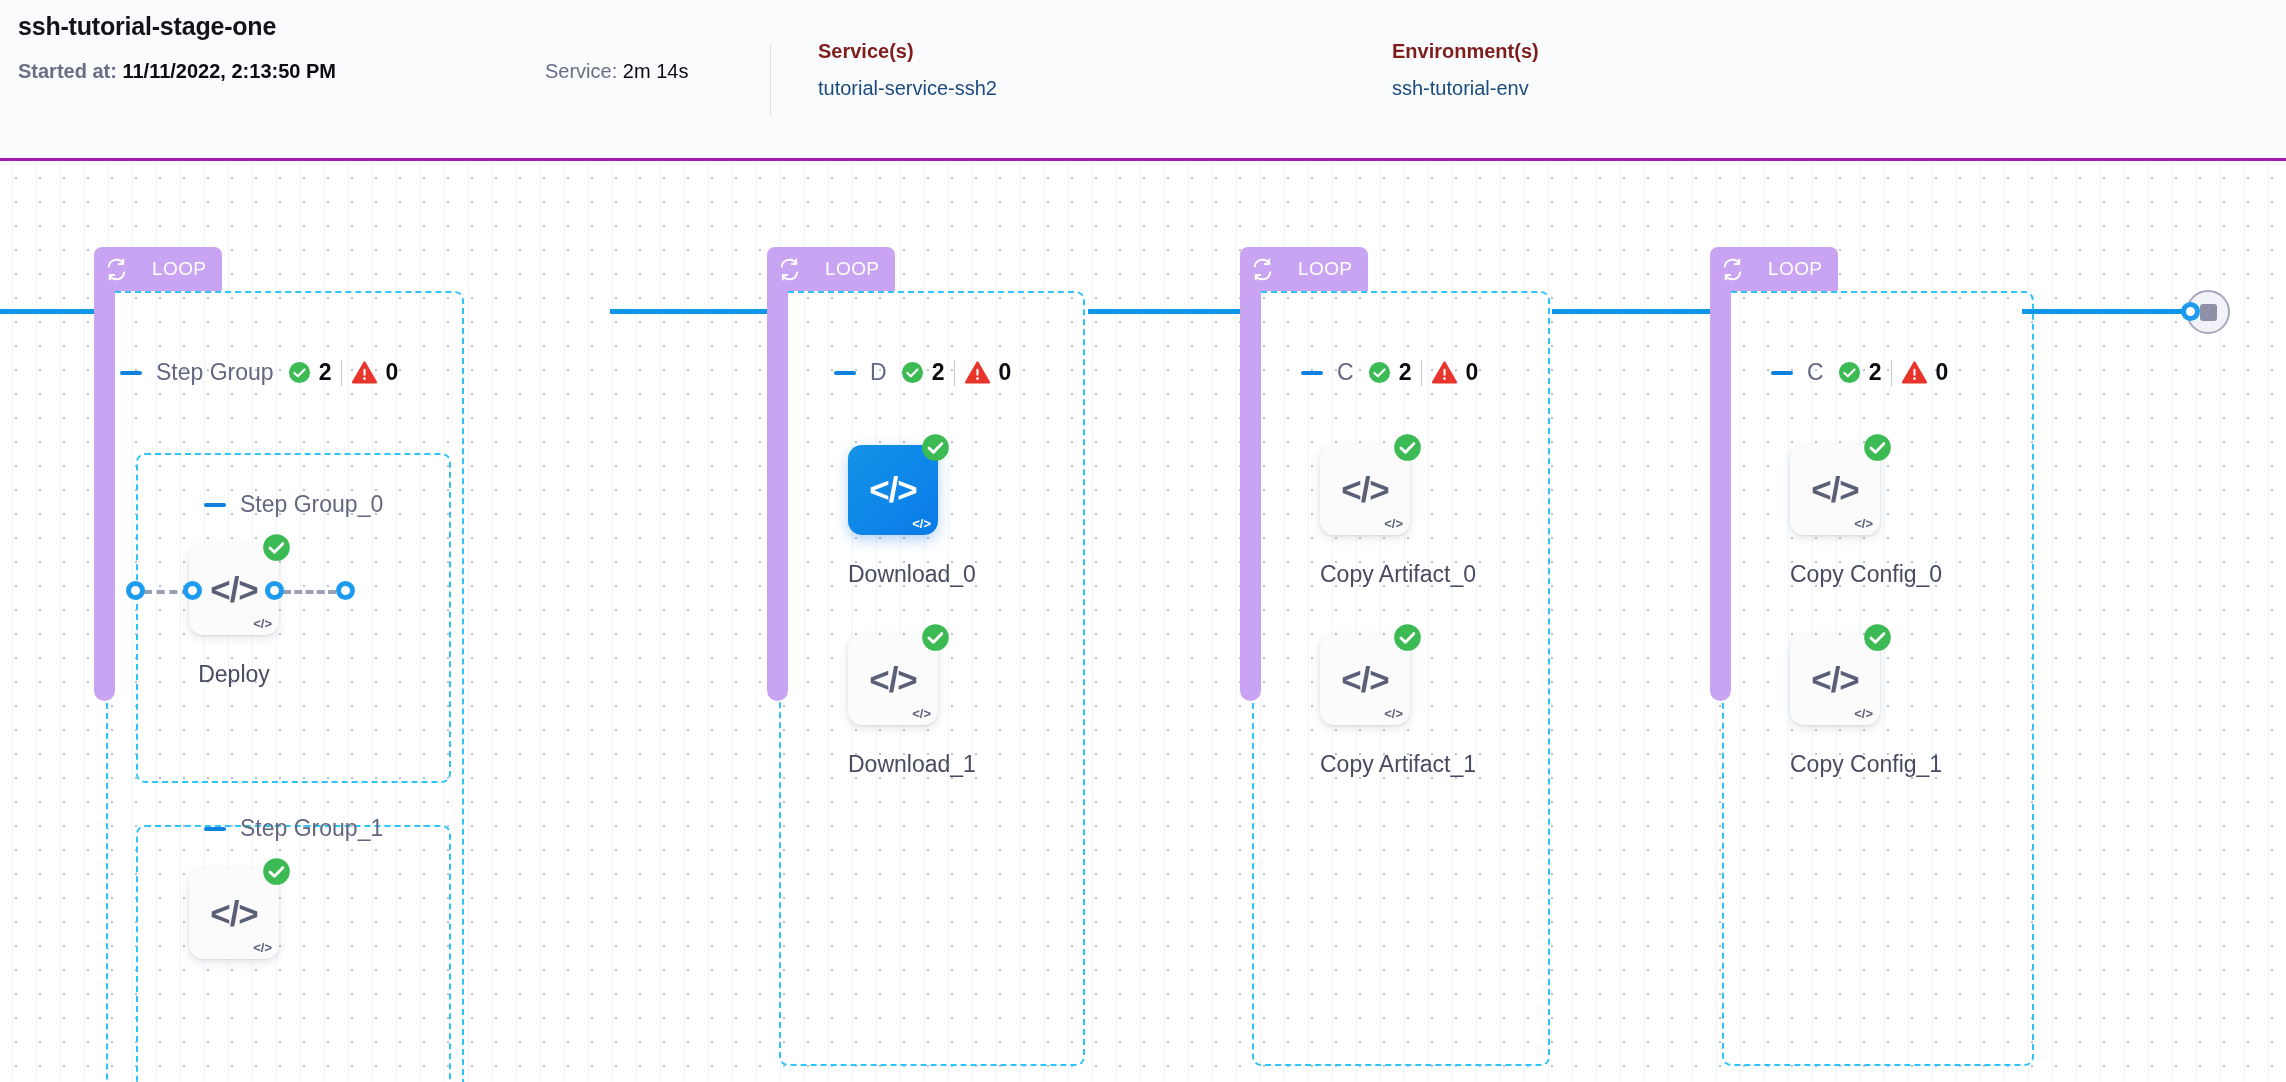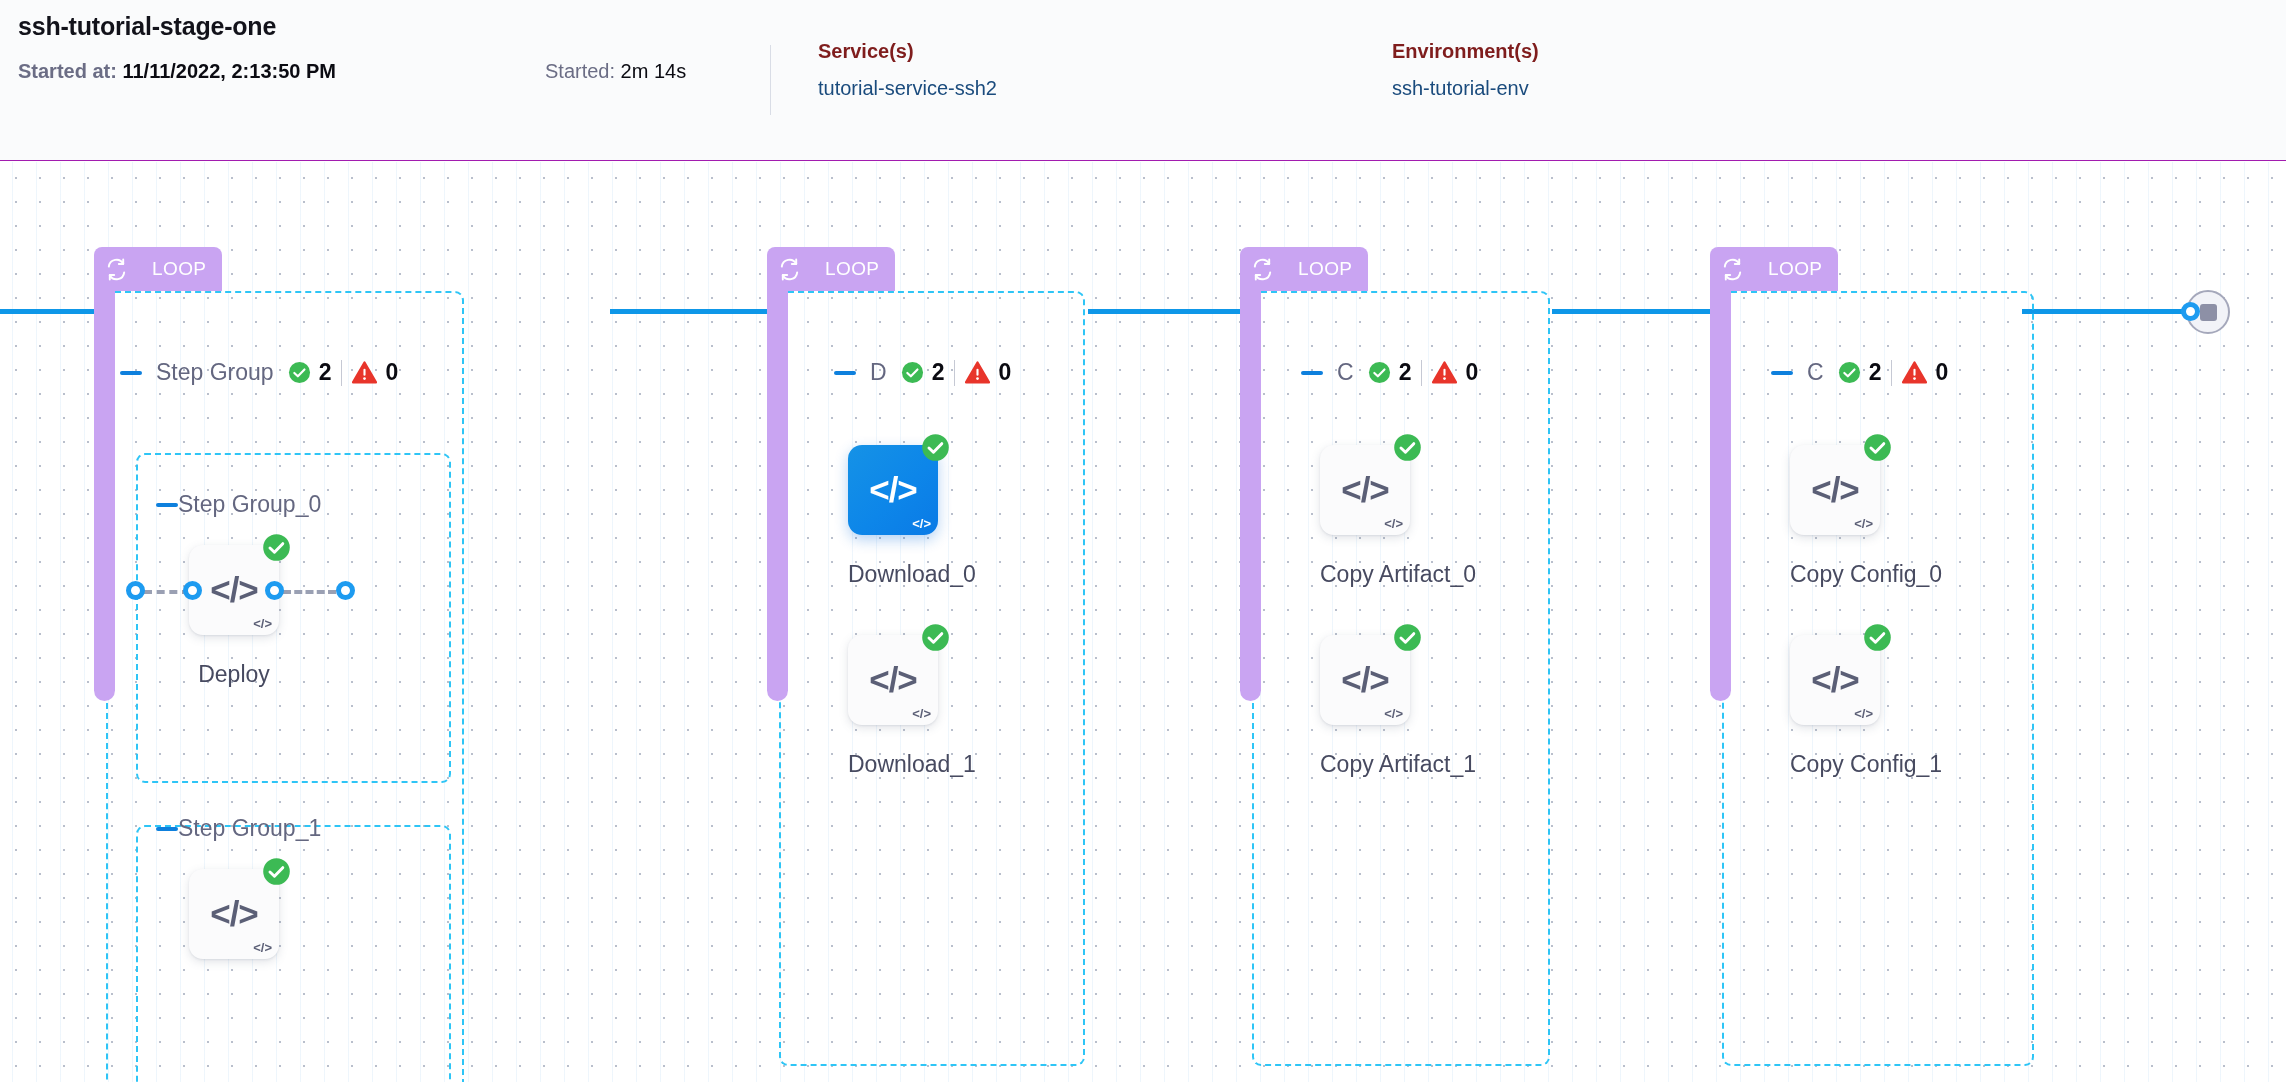--- a/index.html
+++ b/index.html
@@ -8,21 +8,21 @@
     font-family: "Liberation Sans", sans-serif;
     background: #ffffff;
     overflow: hidden;
   }
 
   
   #header {
     position: absolute; left: 0; top: 0;
     width: 2286px; height: 161px;
     background: #fafbfc;
-    border-bottom: 1px solid #a21caf;
+    border-bottom: 3px solid #a21caf;
   }
   #stage-title {
     position: absolute; left: 18px; top: 12px;
     font-size: 25px; font-weight: bold; color: #12121a;
     letter-spacing: -0.2px;
   }
   #started-block {
     position: absolute; left: 18px; top: 60px;
     font-size: 20px; color: #0b0b12; white-space: nowrap; font-weight: bold;
   }
@@ -107,22 +107,23 @@
 
   
   .inner-group {
     position: absolute;
     border: 2px dashed #2ec5f6;
     border-radius: 9px;
     z-index: 3;
   }
   .inner-header {
     position: absolute;
-    display: flex; align-items: center; white-space: nowrap;
+    display: flex; align-items: center; gap: 14px; white-space: nowrap;
     z-index: 6;
+    padding-left: 48px;
   }
   .inner-name { font-size: 23px; color: #646780; }
 
   
   .node { position: absolute; z-index: 5; }
   .node-tile {
     position: relative;
     width: 90px; height: 90px;
     border-radius: 14px;
     background: #fbfbfc;
@@ -179,21 +180,21 @@
 
 <div id="header">
   <div id="stage-title">ssh-tutorial-stage-one</div>
 
   <div id="started-block">
     <span class="lbl">Started at:</span>
     <span>11/11/2022, 2:13:50 PM</span>
   </div>
 
   <div id="duration-block">
-    <span class="lbl">Started:</span>
+    <span class="lbl">Service:</span>
     <span>2m 14s</span>
   </div>
 
   <div id="hdr-divider"></div>
 
   <div class="hdr-col" id="col-services">
     <div class="col-title">Service(s)</div>
     <div class="col-value">tutorial-service-ssh2</div>
   </div>
 

